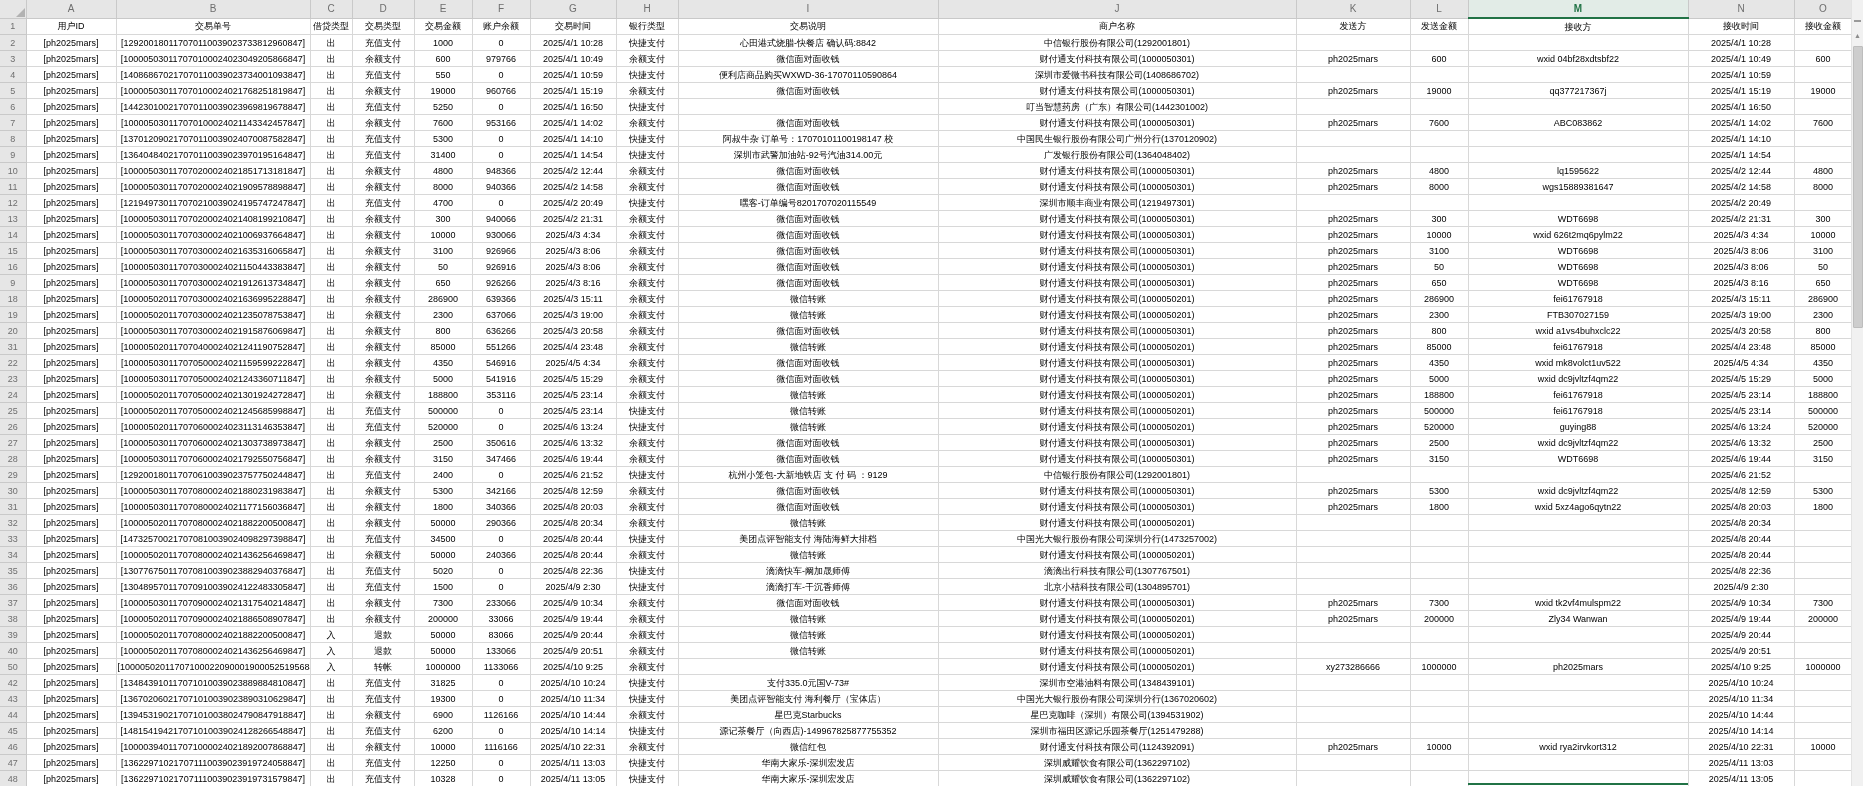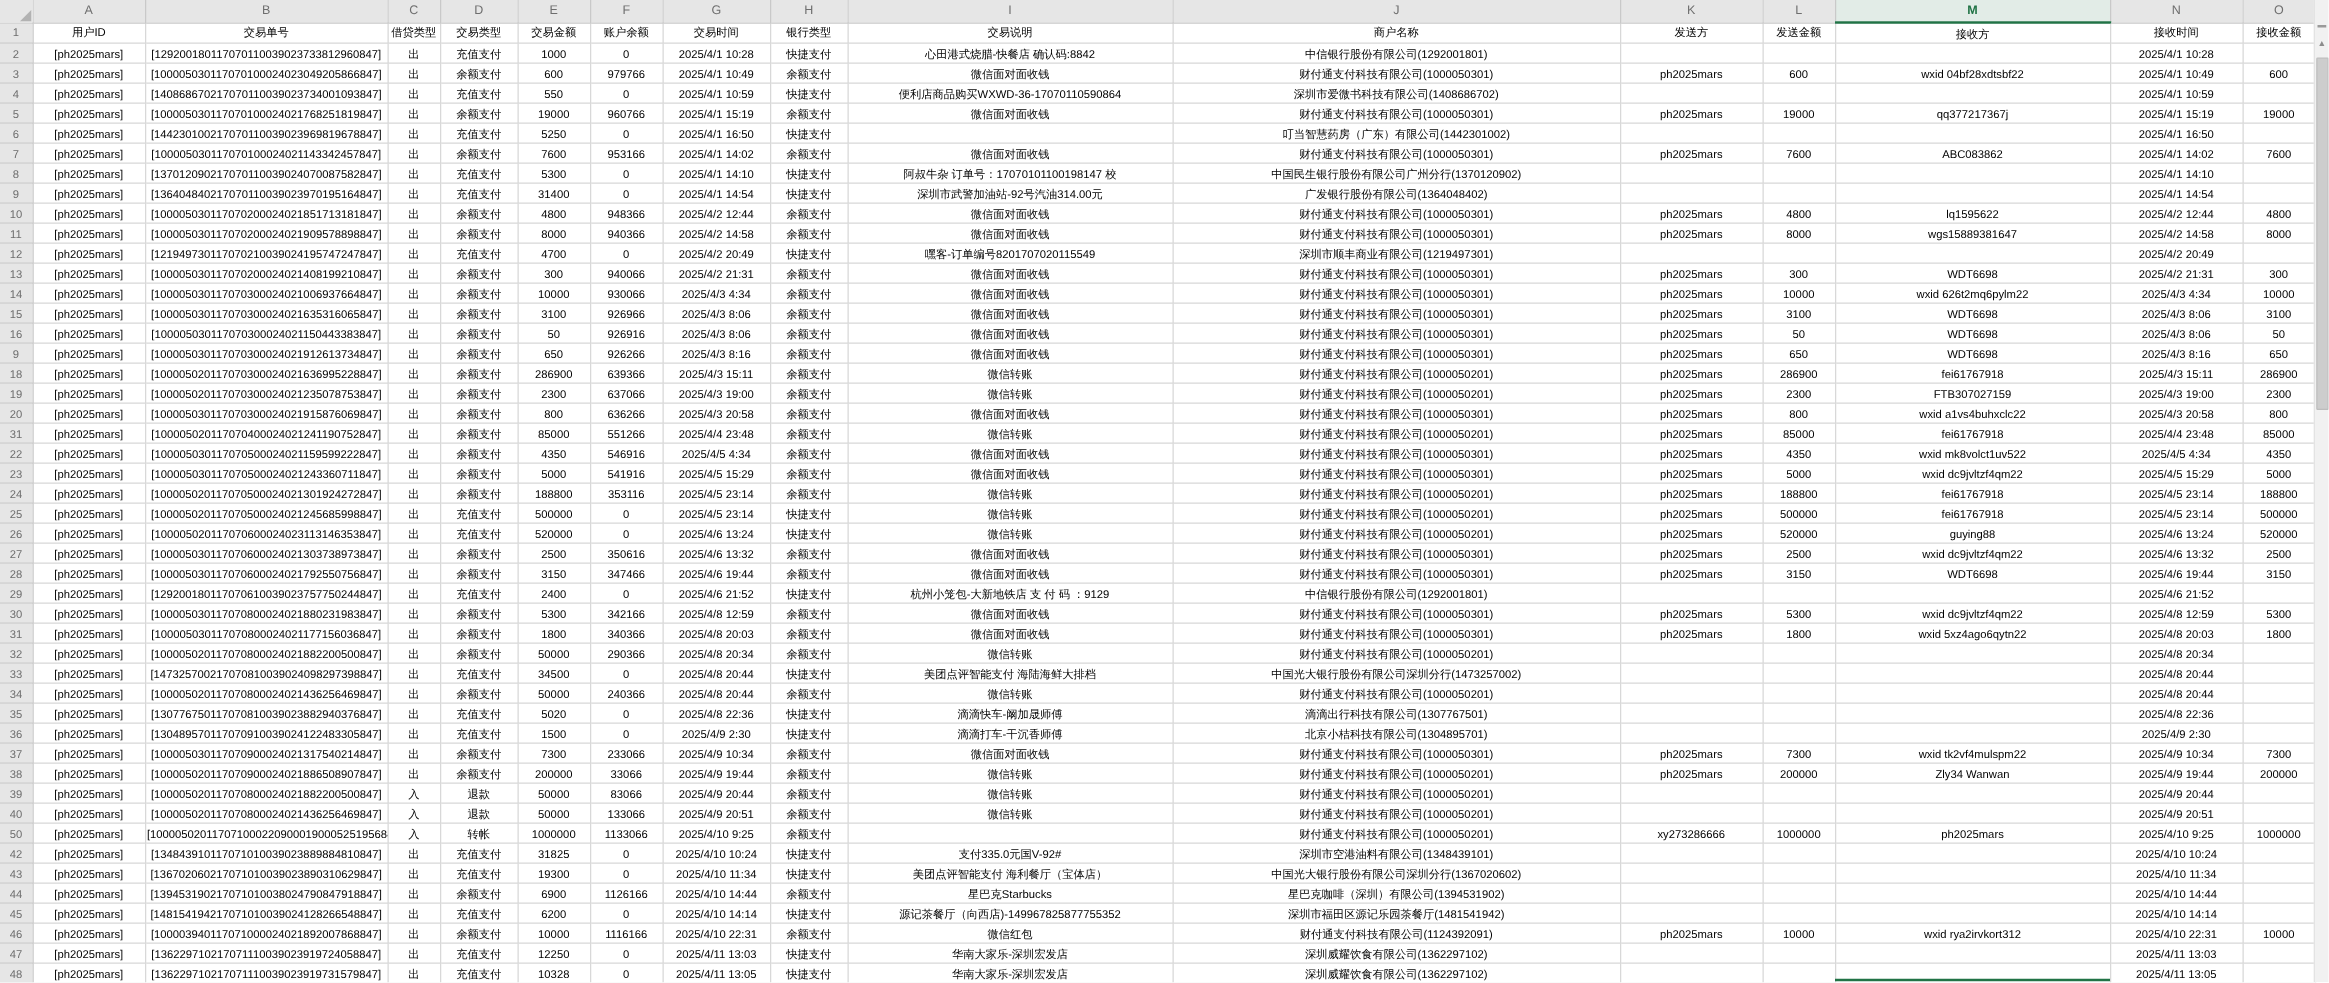--- a/index.html
+++ b/index.html
@@ -816,21 +816,21 @@
         <tr>
           <td class="gut">42</td>
           <td>[ph2025mars]</td>
           <td>[134843910117071010039023889884810847]</td>
           <td>出</td>
           <td>充值支付</td>
           <td>31825</td>
           <td>0</td>
           <td>2025/4/10 10:24</td>
           <td>快捷支付</td>
-          <td>支付335.0元国V-92#</td>
+          <td>支付335.0元国V-73#</td>
           <td>深圳市空港油料有限公司(1348439101)</td>
           <td></td>
           <td></td>
           <td></td>
           <td>2025/4/10 10:24</td>
           <td></td>
         </tr>
         <tr>
           <td class="gut">43</td>
           <td>[ph2025mars]</td>
@@ -871,21 +871,21 @@
           <td class="gut">45</td>
           <td>[ph2025mars]</td>
           <td>[148154194217071010039024128266548847]</td>
           <td>出</td>
           <td>充值支付</td>
           <td>6200</td>
           <td>0</td>
           <td>2025/4/10 14:14</td>
           <td>快捷支付</td>
           <td>源记茶餐厅（向西店)-149967825877755352</td>
-          <td>深圳市福田区源记乐园茶餐厅(1481541942)</td>
+          <td>深圳市福田区源记乐园茶餐厅(1251479288)</td>
           <td></td>
           <td></td>
           <td></td>
           <td>2025/4/10 14:14</td>
           <td></td>
         </tr>
         <tr>
           <td class="gut">46</td>
           <td>[ph2025mars]</td>
           <td>[100003940117071000024021892007868847]</td>

